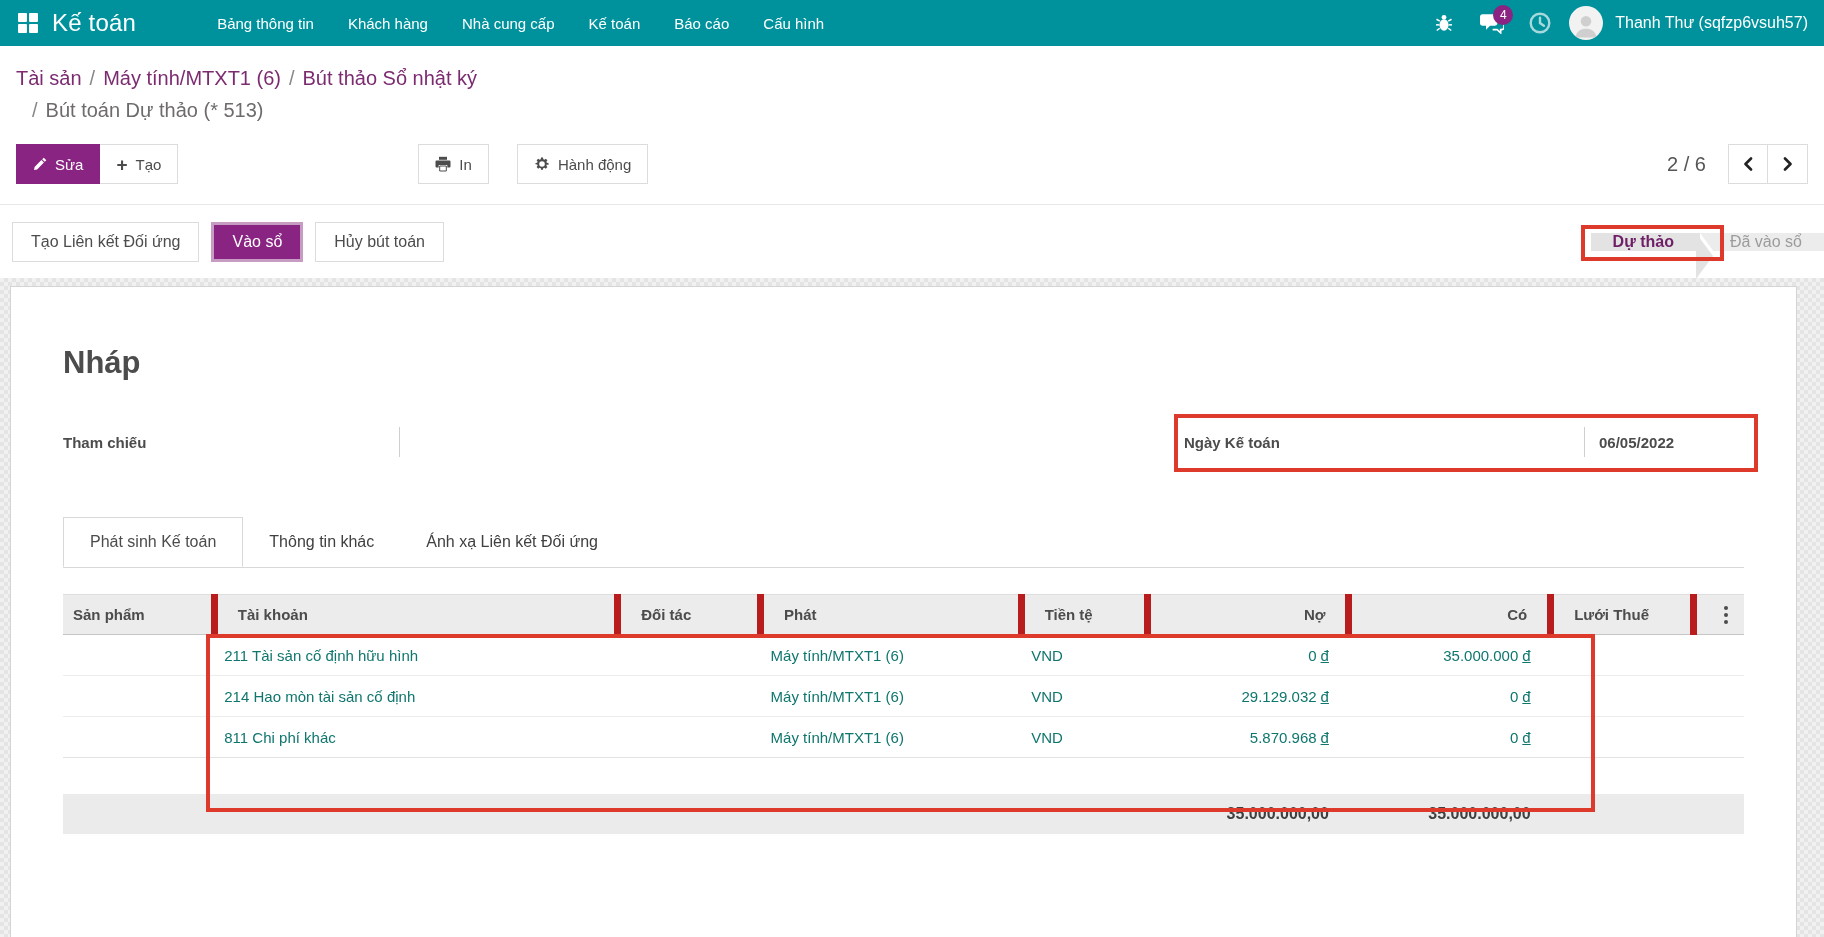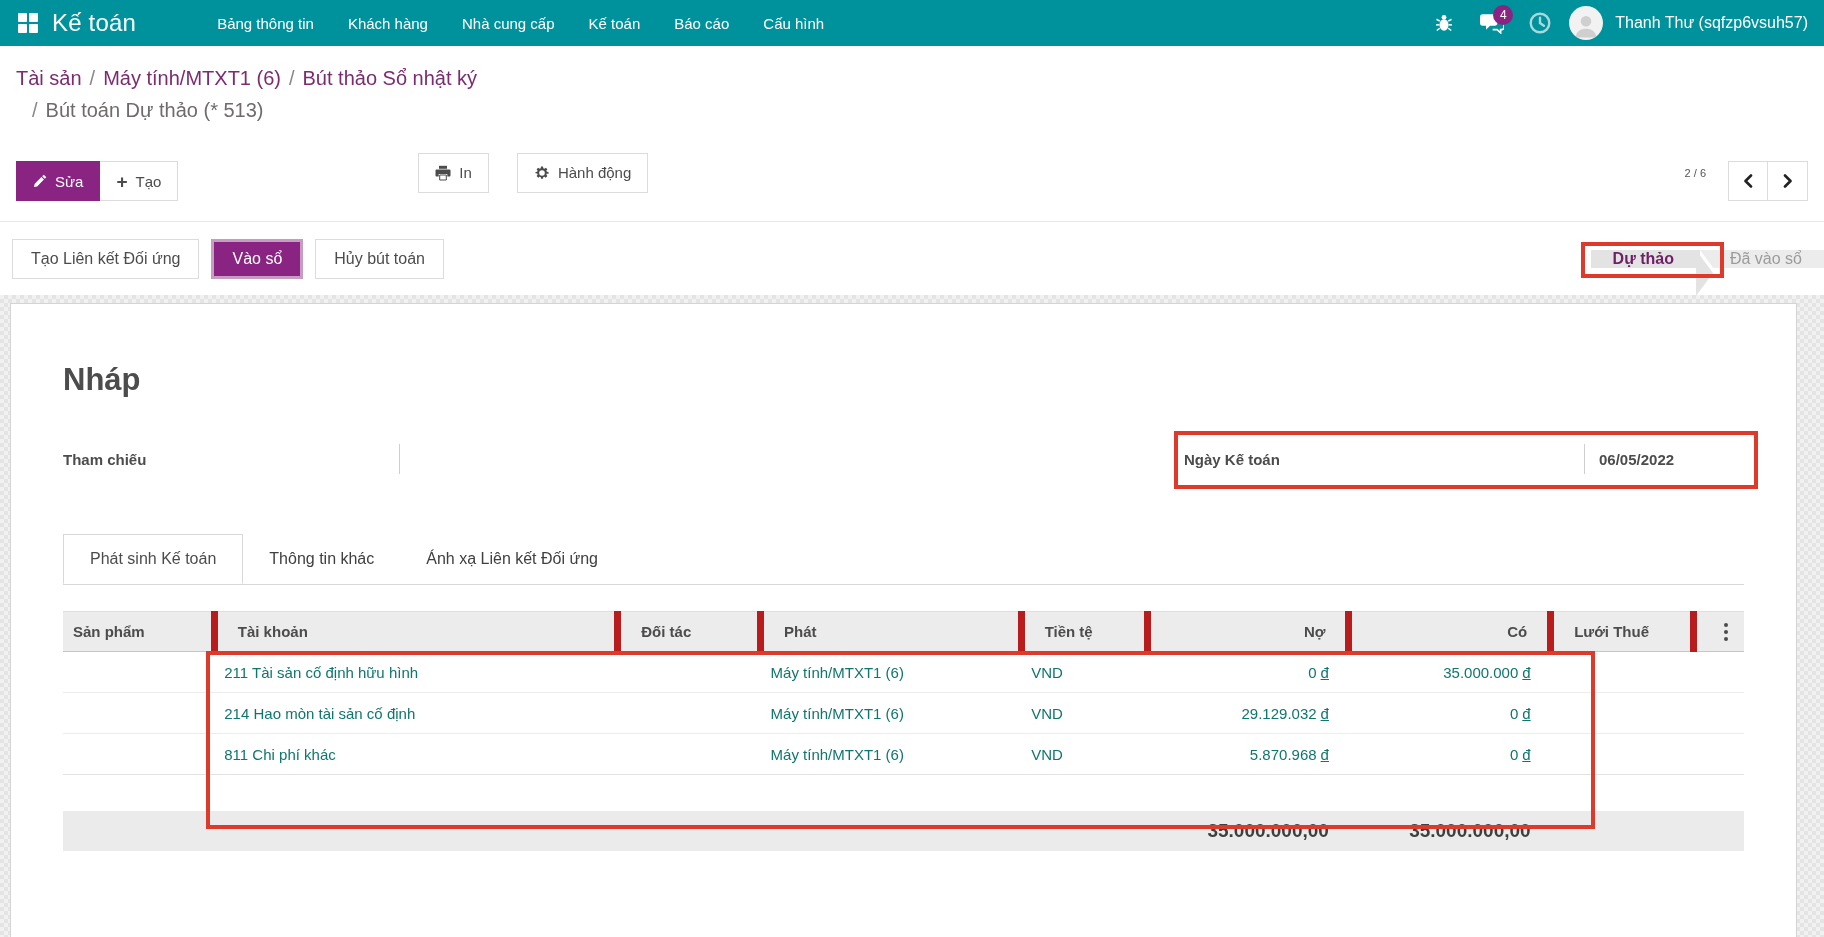--- a/index.html
+++ b/index.html
@@ -22,26 +22,26 @@
   
   .control-panel { background:#fff; padding:16px 16px 20px 16px; }
   .breadcrumb { font-size:20px; line-height:32px; }
   .breadcrumb a { color:#7C2B70; text-decoration:none; cursor:pointer; }
   .crumb-sep { color:#888; padding:0 8px; }
   .breadcrumb .current { color:#6f6b6b; }
   .bc-line2 { padding-left:8px; }
   .cp-buttons { display:flex; align-items:center; margin-top:18px; }
   .btn { height:40px; display:inline-flex; align-items:center; gap:8px; font-size:15px; padding:0 16px; cursor:pointer; background:#fff; border:1px solid #dcdcdc; color:#4c4c4c; white-space:nowrap; }
   .btn-primary { background:#8A2482; border-color:#8A2482; color:#fff; }
-  .btn-group { display:flex;margin-top:17px; }
+  .btn-group { display:flex; }
   .btn-group .btn + .btn { border-left:none; }
   .gap-lg { width:240px; }
   .gap-md { width:28px; }
   .pager { margin-left:auto; display:flex; align-items:center; }
-  .pager-text { font-size:11px; color:#555; margin-right:22px; }
+  .pager-text { font-size:20px; color:#555; margin-right:22px; }
   .pager-btn { width:40px; height:40px; display:flex; align-items:center; justify-content:center; }
 
   
   .statusbar { background:#fff; border-top:1px solid #e7e7e7; height:74px; display:flex; align-items:center; padding:0 0 0 12px; }
   .statusbar .btn { font-size:16px; padding:0 18px; }
   .statusbar .btn + .btn { margin-left:12px; }
   .btn-post { background:#8A2482; color:#fff; border:3px solid #C79CC3; padding:0 20px; }
   .status-steps { margin-left:auto; display:flex; height:46px; align-self:center;align-items:center; }
   .step { display:flex; align-items:center; padding:0 22px; font-size:16px; background:#ececec; color:#9b9b9b; position:relative; }
   .step.current { background:#e3e3e3; color:#6E1F66; font-weight:bold; padding-right:26px; }
@@ -80,21 +80,21 @@
   table.lines thead th { background:#ececec; height:40px; font-weight:bold; text-align:left; padding:0 10px; border-bottom:1px solid #c6c6c6; border-top:1px solid #dedede; color:#4c4c4c; }
   table.lines thead th + th { border-left:7px solid #b91c1c;padding-left:20px; }
   table.lines thead th.num, table.lines td.num { text-align:right; padding-right:20px; }
   table.lines tbody td { height:41px; padding:0 10px; border-bottom:1px solid #ededed; color:#0f766e; }
   table.lines tbody tr:last-child td { border-bottom:1px solid #e2e2e2; }
   .cur { text-decoration:underline; margin-left:4px; }
   .kebab { display:flex; flex-direction:column; gap:3px; align-items:center; cursor:pointer; }
   .kebab i { width:4px; height:4px; background:#4c4c4c; border-radius:50%; }
 
   .totals-row { margin-top:36px; }
-  table.totals { width:100%; border-collapse:collapse; table-layout:fixed; font-size:19px; }
+  table.totals { width:100%; border-collapse:collapse; table-layout:fixed; font-size:16px; }
   table.totals td { background:#ebebeb; height:40px; padding:0 10px; }
   table.totals td.num { text-align:right; font-weight:bold; padding-right:20px; color:#3f3f3f; }
 
   
   .anno { position:absolute; border:4px solid #DD3A2B; pointer-events:none; z-index:6; }
   .anno-state { inset:-8px -24px -10px -10px; }
   .anno-date { inset:-9px -14px -11px -10px; }
   .anno-table { left:143px; top:40px; width:1389px; height:178px; }
 
   

